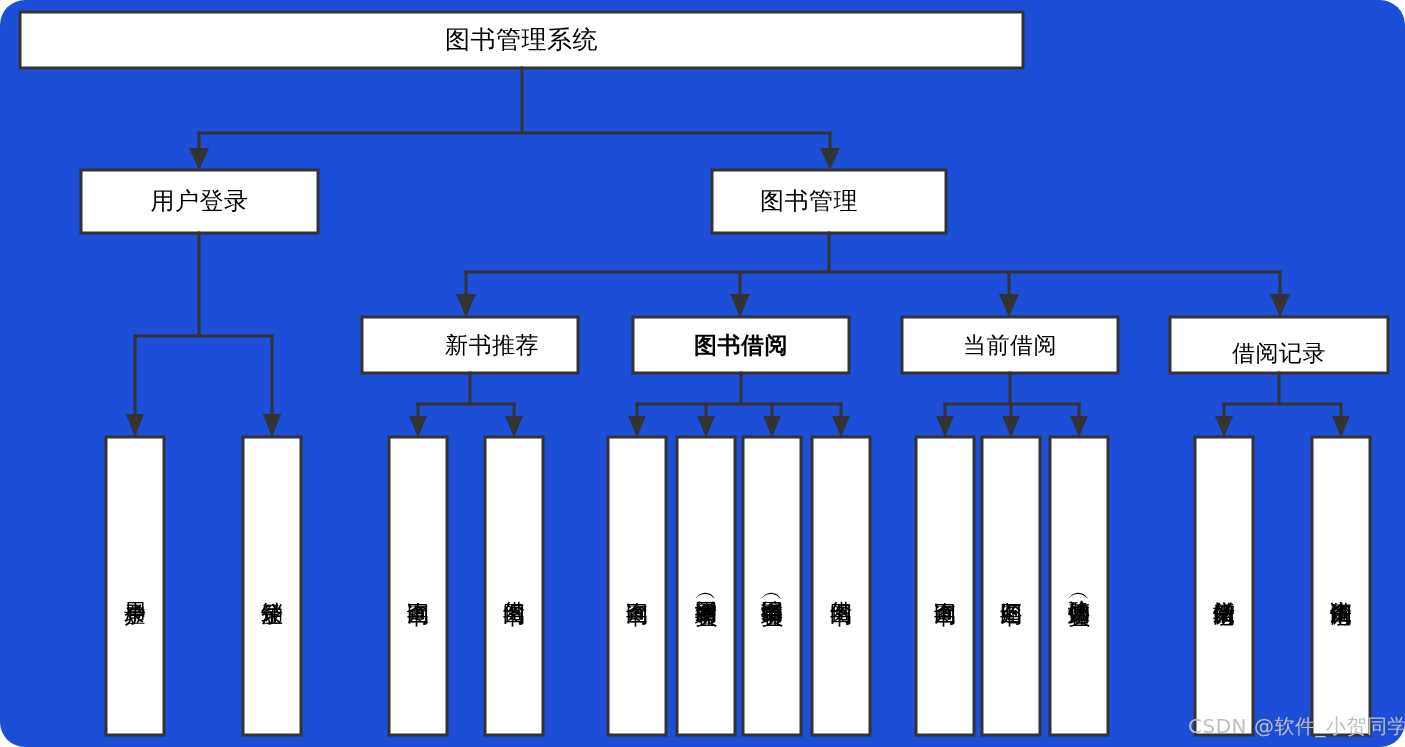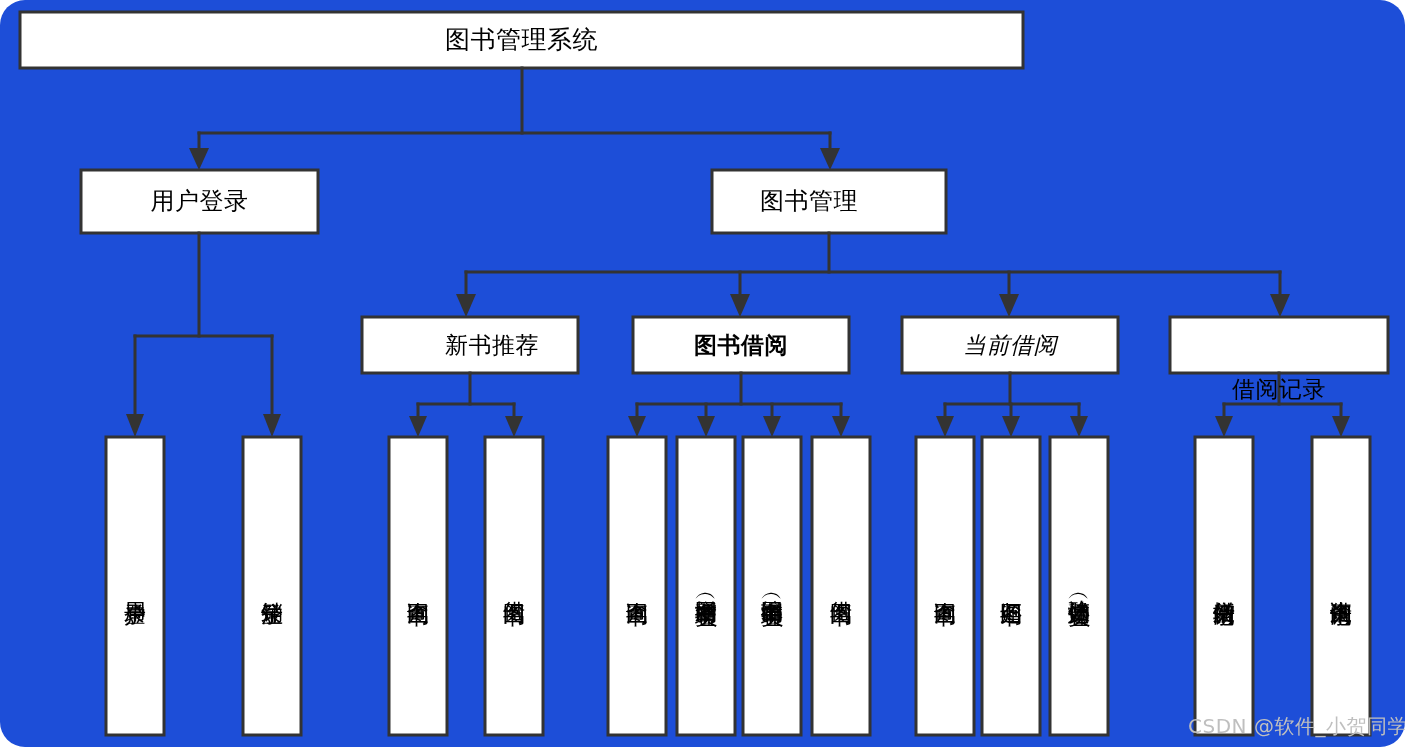--- a/index.html
+++ b/index.html
@@ -183,22 +183,22 @@
     <rect class="node-rect" x="1312" y="437" width="58" height="298"></rect>
   </svg>
 
   <div class="node-label-h" style="left:20px; top:12px; width:1003px; height:56px; font-size:25px;">图书管理系统</div>
 
   <div class="node-label-h" style="left:81px; top:170px; width:237px; height:63px; font-size:24px;">用户登录</div>
   <div class="node-label-h" style="left:692px; top:170px; width:234px; height:63px; font-size:24px;">图书管理</div>
 
   <div class="node-label-h" style="left:380px; top:317px; width:224px; height:56px; font-size:23px;">新书推荐</div>
   <div class="node-label-h" style="left:633px; top:317px; width:216px; height:56px; font-size:23px;font-weight:bold;">图书借阅</div>
-  <div class="node-label-h" style="left:902px; top:317px; width:216px; height:56px; font-size:23px;font-style:italic;">当前借阅</div>
-  <div class="node-label-h" style="left:1170px; top:317px; width:218px; height:73px; font-size:23px;margin-top:36px;">借阅记录</div>
+  <div class="node-label-h" style="left:902px; top:317px; width:216px; height:56px; font-size:23px;">当前借阅</div>
+  <div class="node-label-h" style="left:1170px; top:317px; width:218px; height:73px; font-size:23px;">借阅记录</div>
 
   <div class="node-label-v" style="left:106px; top:437px; width:58px; height:298px;">用户登录</div>
   <div class="node-label-v" style="left:243px; top:437px; width:58px; height:298px;">注销登录</div>
   <div class="node-label-v" style="left:389px; top:437px; width:58px; height:298px;">查询图书</div>
   <div class="node-label-v" style="left:485px; top:437px; width:58px; height:298px;">借阅图书</div>
   <div class="node-label-v" style="left:608px; top:437px; width:58px; height:298px;">查询图书</div>
   <div class="node-label-v" style="left:677px; top:437px; width:58px; height:298px;">新增图书（管理员）</div>
   <div class="node-label-v" style="left:743px; top:437px; width:58px; height:298px;">编辑图书（管理员）</div>
   <div class="node-label-v" style="left:812px; top:437px; width:58px; height:298px;">借阅图书</div>
   <div class="node-label-v" style="left:916px; top:437px; width:58px; height:298px;">查询图书</div>

